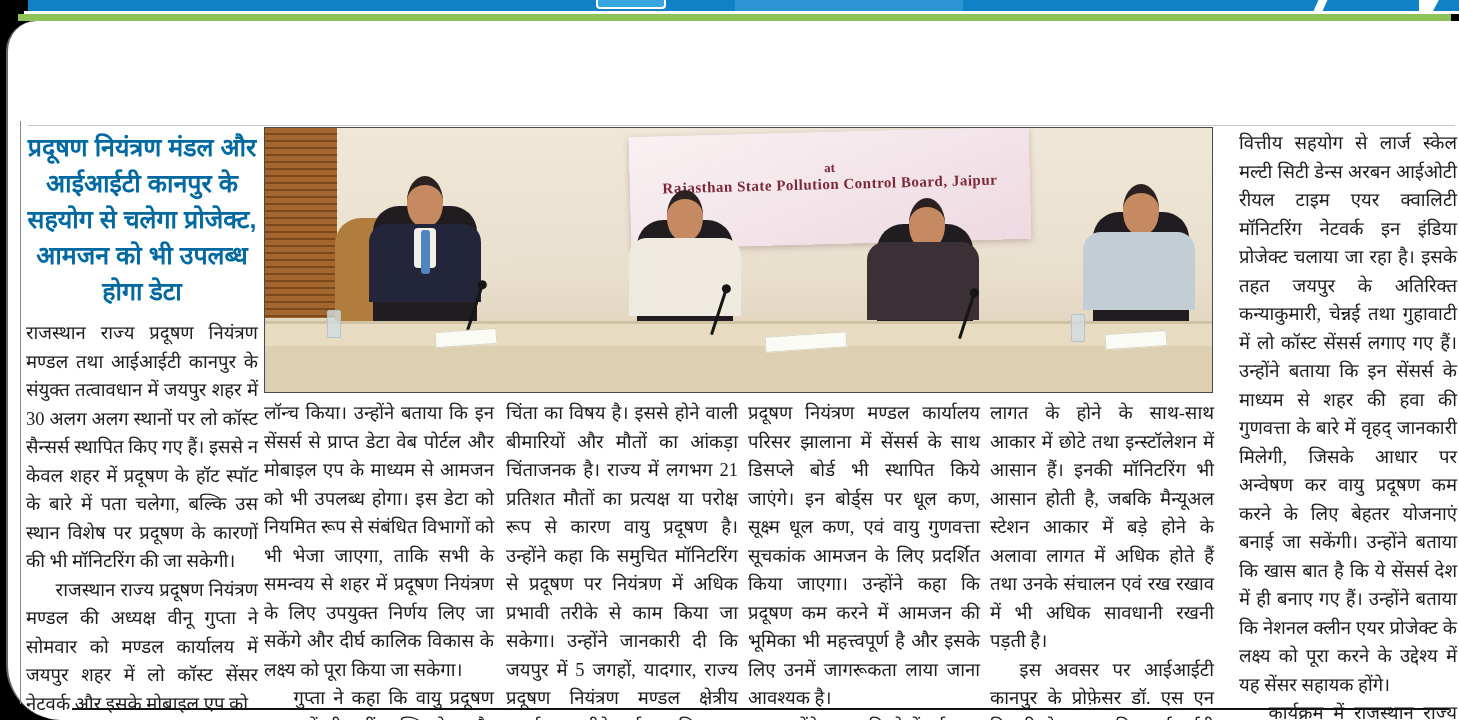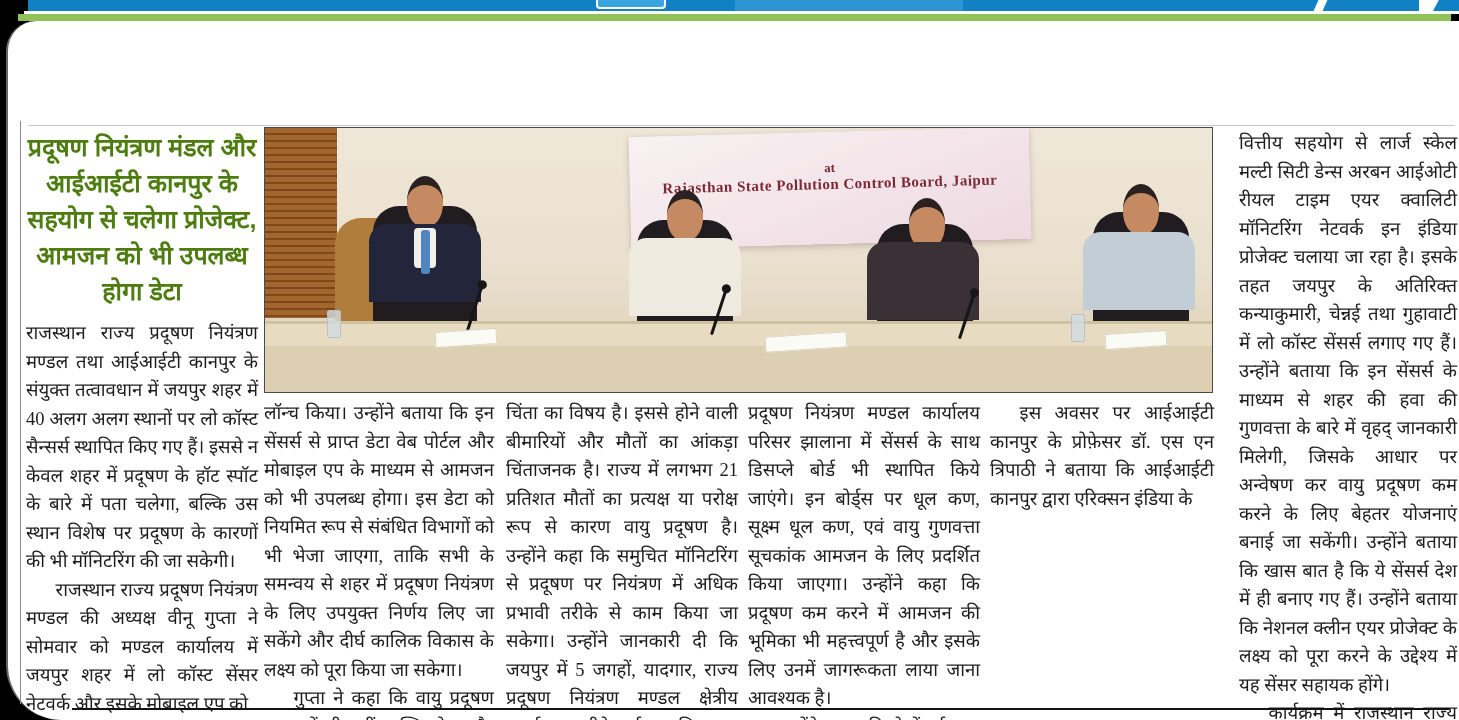--- a/index.html
+++ b/index.html
@@ -29,21 +29,21 @@
     font-size:55px;font-weight:bold;color:#121212;letter-spacing:-1px;
     white-space:nowrap;line-height:1.1;
   }
   .headline-rule{position:absolute;left:20px;right:4px;top:104px;height:1px;background:#c7c7c7;}
   .bottom-rule{position:absolute;left:64px;right:10px;bottom:10px;height:2px;background:#111;}
   
   .col{position:absolute;text-align:justify;font-size:18.5px;line-height:28.5px;color:#1c1c1c;}
   .col p{margin:0;font-family:Liberation Serif, serif;}
   .col p.indent{text-indent:1.6em;}
   .col1{left:18px;top:108px;width:232px;}
-  .subhead{margin:0 0 10px 0;font-size:25px;line-height:36px;font-weight:bold;text-align:center;color:#4d7c0f;}
+  .subhead{margin:0 0 10px 0;font-size:25px;line-height:36px;font-weight:bold;text-align:center;color:#0369a1;}
   .byline{font-weight:bold;text-align:center;font-size:19px;margin-bottom:2px;letter-spacing:1px;}
   .col2{left:256px;top:378px;width:230px;}
   .col3{left:498px;top:378px;width:232px;}
   .col4{left:740px;top:378px;width:232px;}
   .col5{left:982px;top:378px;width:224px;}
   .col6{left:1231px;top:108px;width:218px;}
   
   .photo{
     position:absolute;left:256px;top:106px;width:947px;height:264px;margin:0;
     background:linear-gradient(180deg,#efe7d8 0%,#e9dfcd 55%,#e2d6c0 75%);
@@ -86,21 +86,21 @@
 <div class="bar-white"></div>
 <div class="bar-green"></div>
 
 <div class="page">
 
   <div class="headline-rule"></div>
   <div class="inner-rule"></div>
 
   <aside class="col col1">
     <h2 class="subhead">प्रदूषण नियंत्रण मंडल और आईआईटी कानपुर के सहयोग से चलेगा प्रोजेक्ट, आमजन को भी उपलब्ध होगा डेटा</h2>
-    <p>राजस्थान राज्य प्रदूषण नियंत्रण मण्डल तथा आईआईटी कानपुर के संयुक्त तत्वावधान में जयपुर शहर में 40 अलग अलग स्थानों पर लो कॉस्ट सैन्सर्स स्थापित किए गए हैं। इससे न केवल शहर में प्रदूषण के हॉट स्पॉट के बारे में पता चलेगा, बल्कि उस स्थान विशेष पर प्रदूषण के कारणों की भी मॉनिटरिंग की जा सकेगी।</p>
+    <p>राजस्थान राज्य प्रदूषण नियंत्रण मण्डल तथा आईआईटी कानपुर के संयुक्त तत्वावधान में जयपुर शहर में 30 अलग अलग स्थानों पर लो कॉस्ट सैन्सर्स स्थापित किए गए हैं। इससे न केवल शहर में प्रदूषण के हॉट स्पॉट के बारे में पता चलेगा, बल्कि उस स्थान विशेष पर प्रदूषण के कारणों की भी मॉनिटरिंग की जा सकेगी।</p>
     <p class="indent">राजस्थान राज्य प्रदूषण नियंत्रण मण्डल की अध्यक्ष वीनू गुप्ता ने सोमवार को मण्डल कार्यालय में जयपुर शहर में लो कॉस्ट सेंसर नेटवर्क और इसके मोबाइल एप को</p>
   </aside>
 
   <figure class="photo">
     <div class="blind"></div>
 
     <div class="banner">
       <div class="ln1">at</div>
       <div class="ln2">Rajasthan State Pollution Control Board, Jaipur</div>
     </div>
@@ -154,20 +154,21 @@
   <section class="col col3">
     <p>चिंता का विषय है। इससे होने वाली बीमारियों और मौतों का आंकड़ा चिंताजनक है। राज्य में लगभग 21 प्रतिशत मौतों का प्रत्यक्ष या परोक्ष रूप से कारण वायु प्रदूषण है। उन्होंने कहा कि समुचित मॉनिटरिंग से प्रदूषण पर नियंत्रण में अधिक प्रभावी तरीके से काम किया जा सकेगा। उन्होंने जानकारी दी कि जयपुर में 5 जगहों, यादगार, राज्य प्रदूषण नियंत्रण मण्डल क्षेत्रीय कार्यालय वीकेआई, सचिवालय, सांगानेर एयरपोर्ट तथा</p>
   </section>
 
   <section class="col col4">
     <p>प्रदूषण नियंत्रण मण्डल कार्यालय परिसर झालाना में सेंसर्स के साथ डिसप्ले बोर्ड भी स्थापित किये जाएंगे। इन बोर्ड्स पर धूल कण, सूक्ष्म धूल कण, एवं वायु गुणवत्ता सूचकांक आमजन के लिए प्रदर्शित किया जाएगा। उन्होंने कहा कि प्रदूषण कम करने में आमजन की भूमिका भी महत्त्वपूर्ण है और इसके लिए उनमें जागरूकता लाया जाना आवश्यक है।</p>
     <p class="indent">उन्होंने बताया कि ये सेंसर्स कम</p>
   </section>
 
   <section class="col col5">
+    <p>लागत के होने के साथ-साथ आकार में छोटे तथा इन्स्टॉलेशन में आसान हैं। इनकी मॉनिटरिंग भी आसान होती है, जबकि मैन्यूअल स्टेशन आकार में बड़े होने के अलावा लागत में अधिक होते हैं तथा उनके संचालन एवं रख रखाव में भी अधिक सावधानी रखनी पड़ती है।</p>
     <p class="indent">इस अवसर पर आईआईटी कानपुर के प्रोफ़ेसर डॉ. एस एन त्रिपाठी ने बताया कि आईआईटी कानपुर द्वारा एरिक्सन इंडिया के</p>
   </section>
 
   <aside class="col col6">
     <p>वित्तीय सहयोग से लार्ज स्केल मल्टी सिटी डेन्स अरबन आईओटी रीयल टाइम एयर क्वालिटी मॉनिटरिंग नेटवर्क इन इंडिया प्रोजेक्ट चलाया जा रहा है। इसके तहत जयपुर के अतिरिक्त कन्याकुमारी, चेन्नई तथा गुहावाटी में लो कॉस्ट सेंसर्स लगाए गए हैं। उन्होंने बताया कि इन सेंसर्स के माध्यम से शहर की हवा की गुणवत्ता के बारे में वृहद् जानकारी मिलेगी, जिसके आधार पर अन्वेषण कर वायु प्रदूषण कम करने के लिए बेहतर योजनाएं बनाई जा सकेंगी। उन्होंने बताया कि खास बात है कि ये सेंसर्स देश में ही बनाए गए हैं। उन्होंने बताया कि नेशनल क्लीन एयर प्रोजेक्ट के लक्ष्य को पूरा करने के उद्देश्य में यह सेंसर सहायक होंगे।</p>
     <p class="indent">कार्यक्रम में राजस्थान राज्य प्रदूषण मण्डल के सदस्य सचिव आनन्द मोहन, मुख्य अभियंता डॉ. विजय सिंघल तथा अन्य अधिकारी उपस्थित थे।</p>
   </aside>
 
   <div class="bottom-rule"></div>
 </div>

